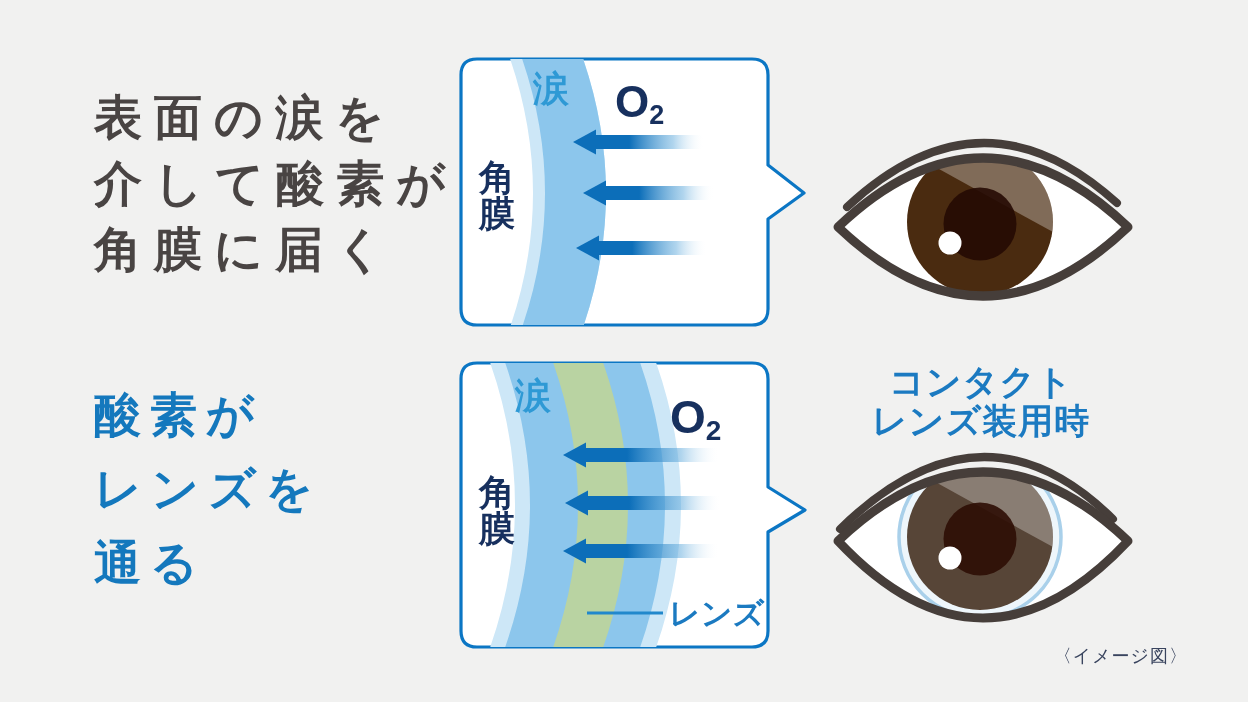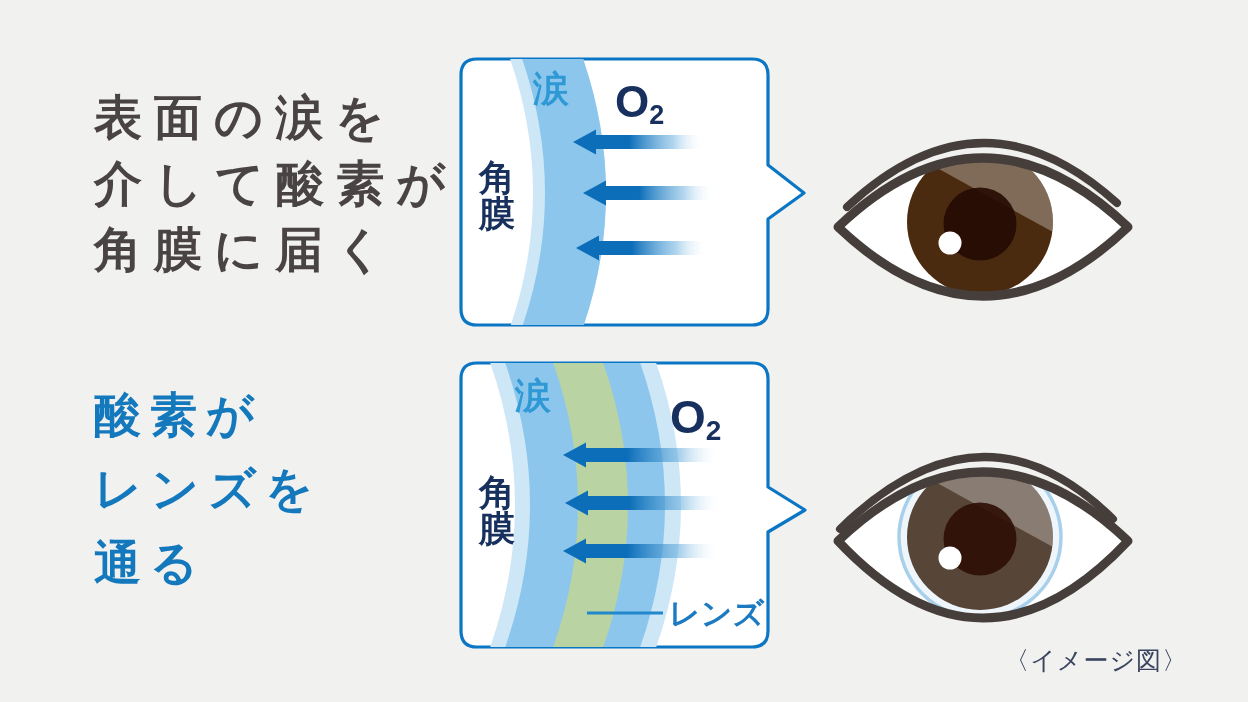--- a/index.html
+++ b/index.html
@@ -20,21 +20,21 @@
   }
   .eye-title{white-space:pre-line;font-weight:700;text-align:center;}
   .eye-title-naked{
     left:817px;top:76px;width:312px;font-size:42px;color:#4a4544;letter-spacing:4px;
   }
   .eye-title-contact{
     left:825px;top:362px;width:312px;font-size:35px;line-height:39px;color:#1b7ac1;letter-spacing:1px;
   }
   .caption{
     left:988px;top:644px;width:200px;text-align:right;
-    font-size:25px;color:#39445e;letter-spacing:1px;
+    font-size:18px;color:#39445e;letter-spacing:1px;
   }
   svg{display:block;}
   svg text{font-family:"Liberation Sans","DejaVu Sans",sans-serif;}
 </style>
 </head>
 <body>
 
 <div class="stage">
 
   <div class="abs heading heading-bottom">酸素が
@@ -148,20 +148,22 @@
     <path d="M 10,99 Q 155,-39 300,99 Q 155,237 10,99 Z" fill="#ffffff"></path>
     <g clip-path="url(#eyeclip1)">
       <circle cx="152" cy="94" r="73" fill="#4a2b10"></circle>
       <path clip-path="url(#irisclip1)" d="M 102,36 L 232,108 L 232,12 L 102,12 Z" fill="rgba(255,255,255,0.3)"></path>
       <circle cx="152" cy="96" r="36.5" fill="#250a03" fill-opacity="0.9"></circle>
       <circle cx="122" cy="115" r="11.5" fill="#ffffff"></circle>
     </g>
     <path d="M 10,99 Q 155,-39 300,99 Q 155,237 10,99 Z" fill="none" stroke="#463e3a" stroke-width="9" stroke-linejoin="round"></path>
   </svg>
 
+  <div class="abs eye-title eye-title-contact">コンタクト
+レンズ装用時</div>
 
   <svg class="abs" style="left:828px;top:443px" width="312" height="182" viewBox="0 0 312 182">
     <defs>
       <clipPath id="eyeclip2">
           <path d="M 10,98 Q 155,-40 300,98 Q 155,252 10,98 Z"></path>
         </clipPath>
       <clipPath id="irisclip2">
           <circle cx="152" cy="94" r="73"></circle>
         </clipPath>
     </defs>

